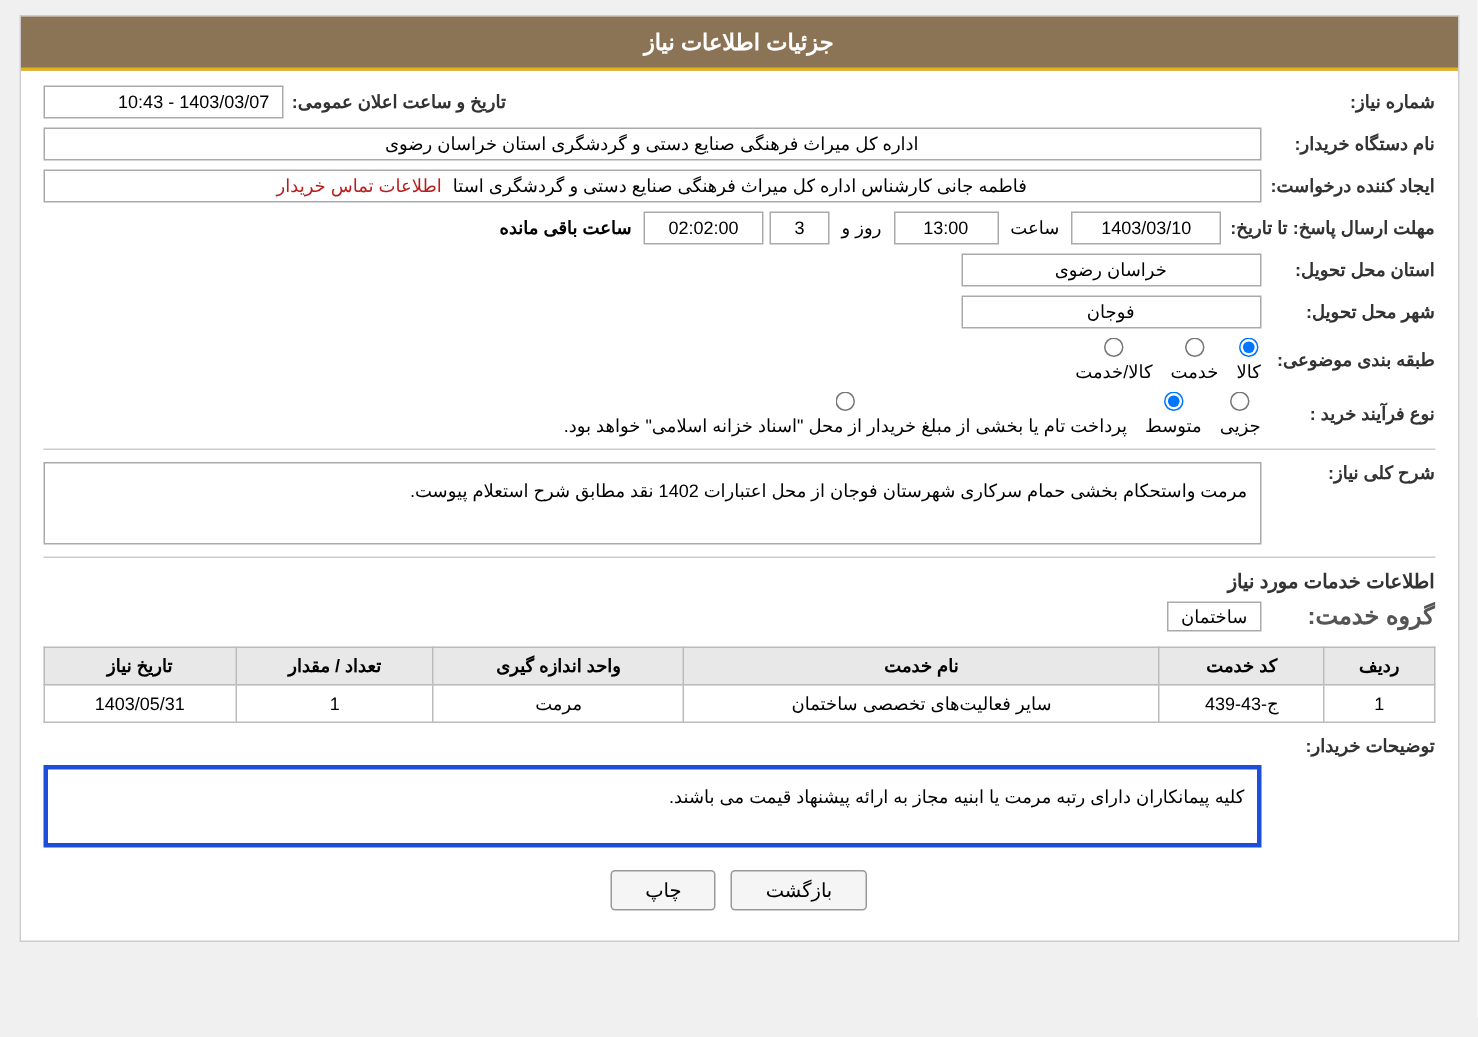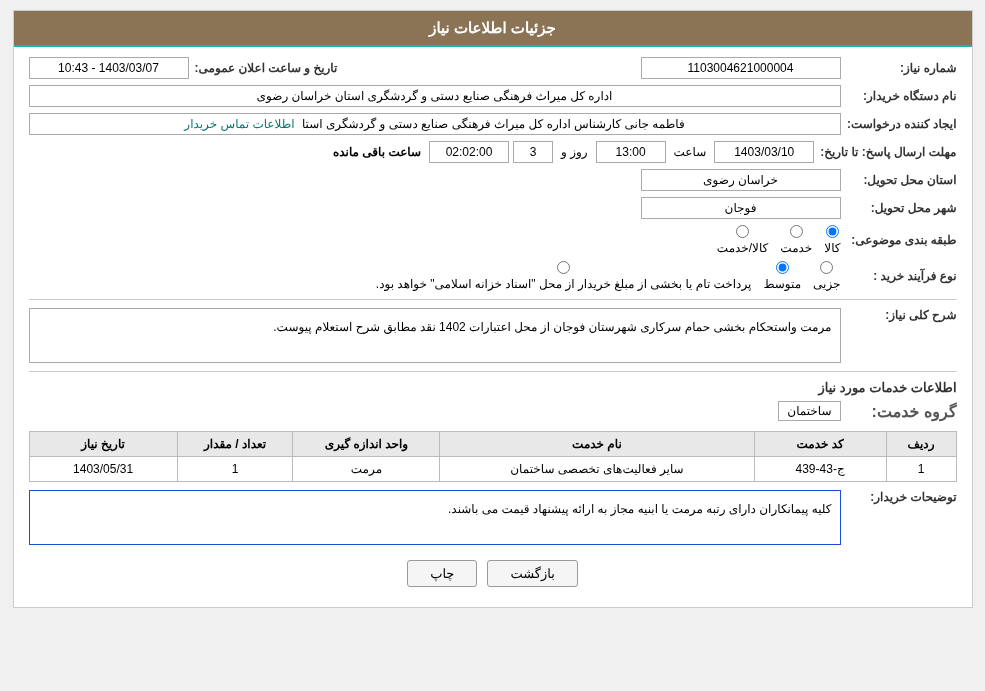--- a/index.html
+++ b/index.html
@@ -16,21 +16,21 @@
       max-width: 960px;
       margin: 0 auto;
     }
     .page-header {
       background: #8B7355;
       color: #fff;
       text-align: center;
       padding: 8px 0;
       font-size: 15px;
       font-weight: bold;
-      border-bottom: 2px solid #14b8a6;
+      border-bottom: 2px solid #eab308;
     }
     .content {
       padding: 10px 15px;
     }
     .info-row {
       display: flex;
       align-items: center;
       margin-bottom: 6px;
       gap: 6px;
     }
@@ -44,21 +44,21 @@
     .value-box {
       border: 1px solid #aaa;
       background: #fff;
       padding: 3px 8px;
       min-width: 120px;
       text-align: center;
       font-size: 12px;
     }
     .value-box.wide { min-width: 300px; flex: 1; }
     .value-box.medium { min-width: 200px; }
-    .link-blue { color: #0f766e; text-decoration: none; cursor: pointer; }
+    .link-blue { color: #b91c1c; text-decoration: none; cursor: pointer; }
     .row-flex {
       display: flex;
       align-items: center;
       gap: 4px;
     }
     .radio-group {
       display: flex;
       align-items: center;
       gap: 12px;
       flex: 1;
@@ -100,32 +100,32 @@
     .services-table th {
       background: #e8e8e8;
       border: 1px solid #bbb;
       padding: 5px 8px;
       text-align: center;
       font-weight: bold;
       margin-top: 12px;
     }
     .services-table td {
       border: 1px solid #bbb;
-      padding: 5px 20px;
+      padding: 5px 8px;
       text-align: center;
     }
     .notes-box {
-      border: 1px solid #1d4ed8;
+      border: 3px solid #1d4ed8;
       padding: 8px;
       min-height: 55px;
       background: #fff;
       font-size: 12px;
       line-height: 1.8;
       width: 100%;
-      margin-top: 0;
+      margin-top: 20px;
     }
     .footer-buttons {
       display: flex;
       justify-content: center;
       gap: 10px;
       margin: 15px 0 10px 0;
     }
     .btn {
       padding: 5px 22px;
       font-size: 13px;
@@ -164,24 +164,23 @@
 <body>
 
 <div class="page-container">
   <div class="page-header">
     <span>جزئیات اطلاعات نیاز</span>
   </div>
   <div class="content">
 
     <div class="info-row">
       <span class="label">شماره نیاز:</span>
-      <div class="value-box" style="min-width:200px;">1103004621000004</div>
       <span style="flex:1;"></span>
       <span class="label">تاریخ و ساعت اعلان عمومی:</span>
-      <div class="value-box" style="min-width:160px;">1403/03/07 - 10:43</div>
+      <div class="value-box" style="min-width:160px;text-align:right;">1403/03/07 - 10:43</div>
     </div>
 
     <div class="info-row">
       <span class="label">نام دستگاه خریدار:</span>
       <div class="value-box wide">اداره کل میراث فرهنگی  صنایع دستی و گردشگری استان خراسان رضوی</div>
     </div>
 
     <div class="info-row">
       <span class="label">ایجاد کننده درخواست:</span>
       <div class="value-box wide">

